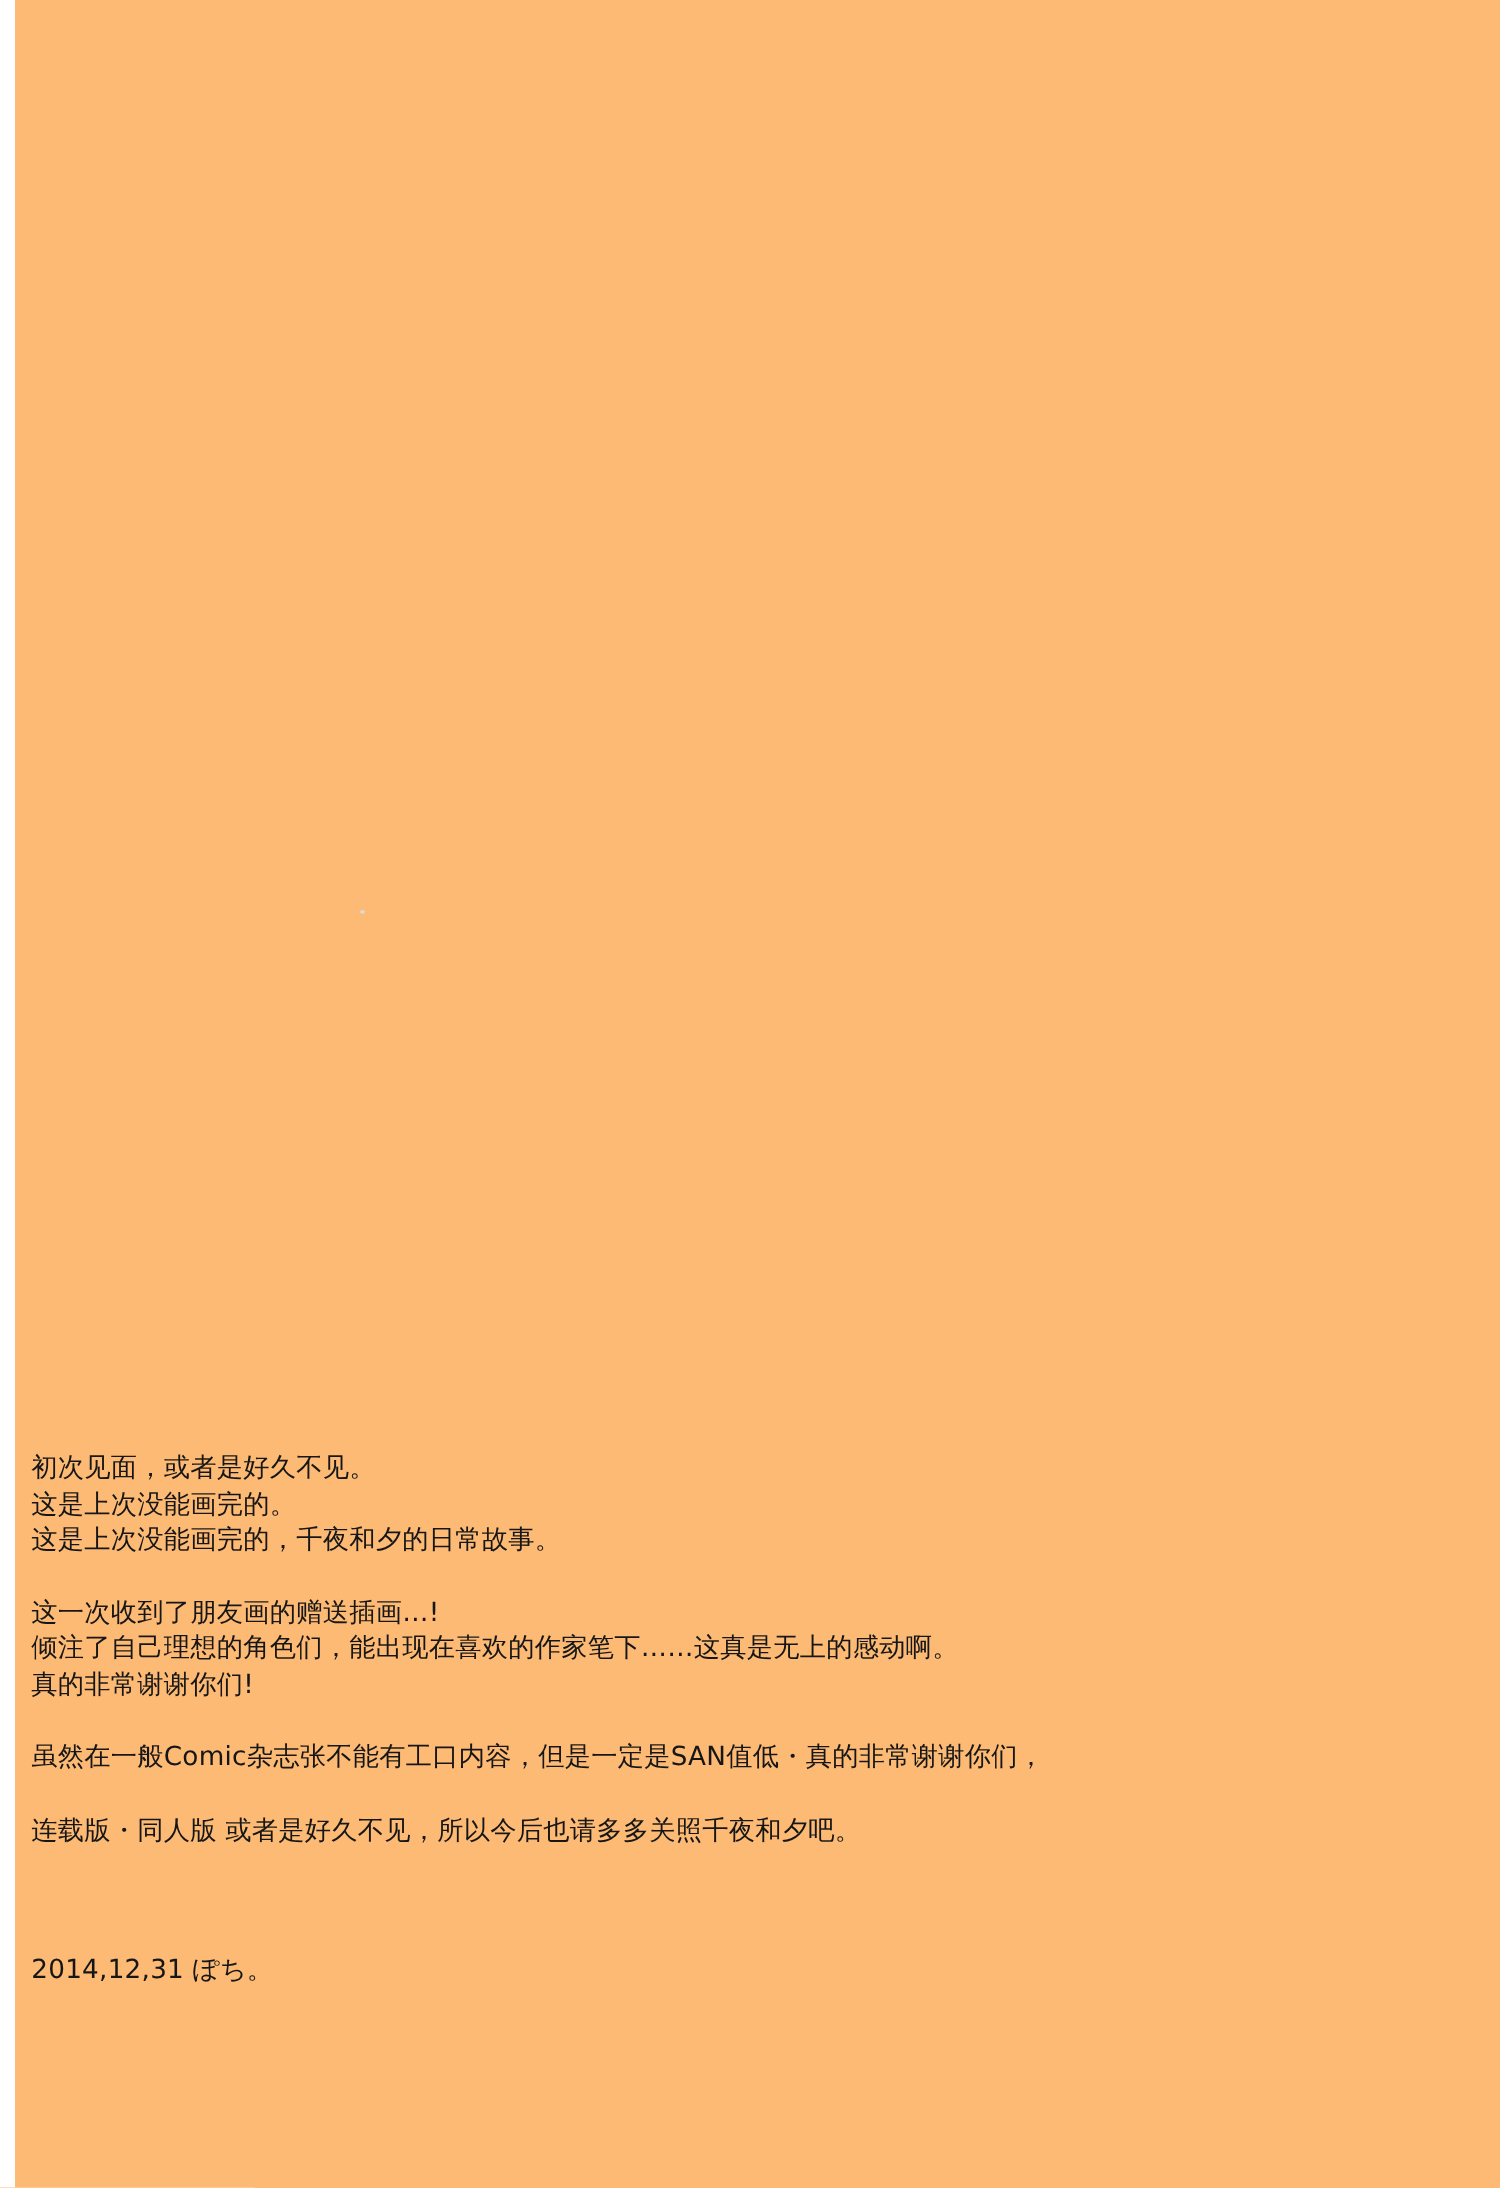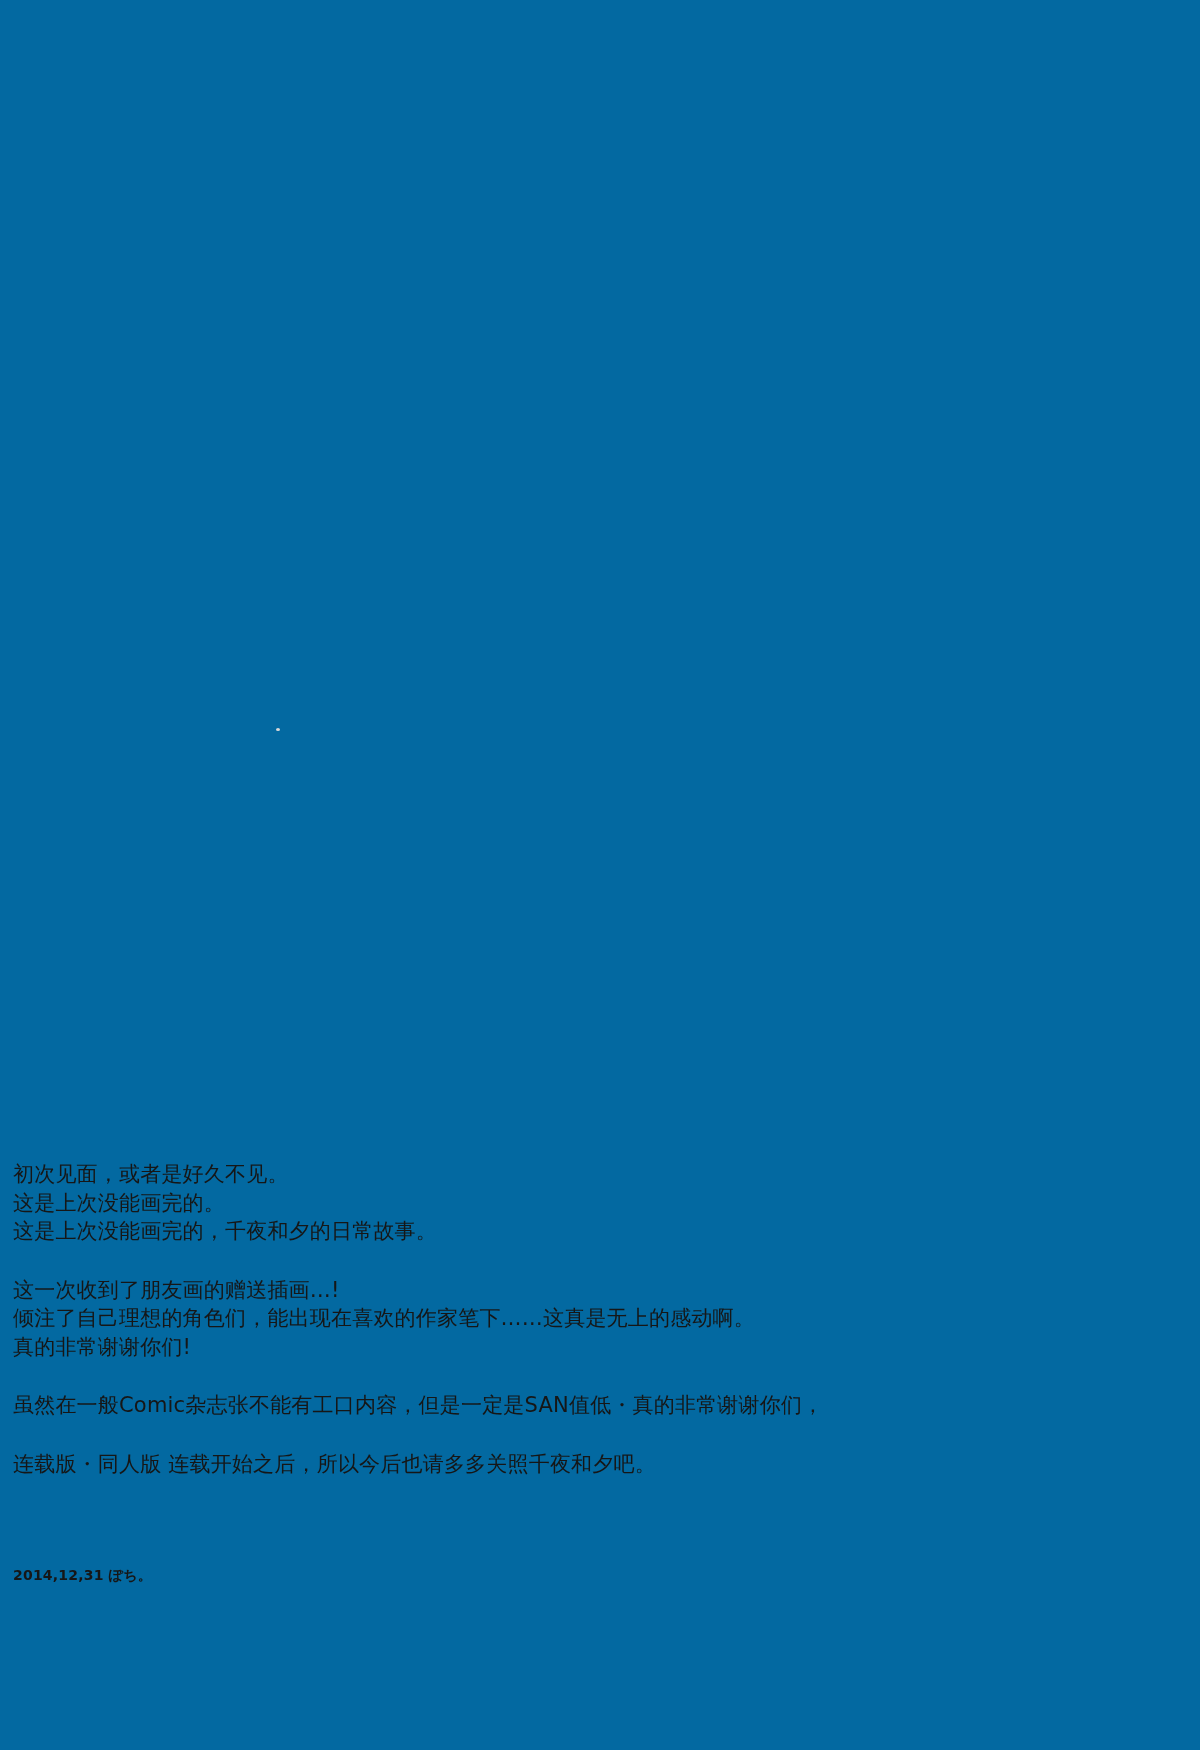--- a/index.html
+++ b/index.html
@@ -10,21 +10,22 @@
     width: 1200px;
     height: 1750px;
     position: relative;
     background: #ffffff;
     overflow: hidden;
     font-family: "DejaVu Sans", "Liberation Sans", sans-serif;
   }
   .page {
     position: absolute;
     inset: 0;
-    background: #0369a1;
+    background: #fdba74;
+    margin-left: 12px;
   }
   .scan-speck {
     position: absolute;
     left: 276px;
     top: 728px;
     width: 4px;
     height: 3px;
     background: #d9d9d9;
     border-radius: 50%;
   }
@@ -42,23 +43,22 @@
     margin: 0 0 30px 0;
     padding: 0;
   }
   .afterword .line {
     display: block;
     white-space: pre;
   }
   .signature {
     margin-top: 83px;
     color: #161616;
-    font-size: 14px;
+    font-size: 21px;
     line-height: 28.5px;
-    font-weight: bold;
   }
 </style>
 </head>
 <body>
 
 <div class="page">
 
   <div class="scan-speck"></div>
 
   <main class="afterword">
@@ -74,20 +74,20 @@
       <span class="line">倾注了自己理想的角色们，能出现在喜欢的作家笔下……这真是无上的感动啊。</span>
       <span class="line">真的非常谢谢你们!</span>
     </p>
 
     <p>
       <span class="line">虽然在一般Comic杂志张不能有工口内容，但是一定是SAN值低・真的非常谢谢你们，</span>
     </p>
 
 
     <p>
-      <span class="line">连载版・同人版 连载开始之后，所以今后也请多多关照千夜和夕吧。</span>
+      <span class="line">连载版・同人版 或者是好久不见，所以今后也请多多关照千夜和夕吧。</span>
     </p>
 
     <div class="signature">2014,12,31  ぽち。</div>
 
   </main>
 
 </div>
 
 </body></html>

